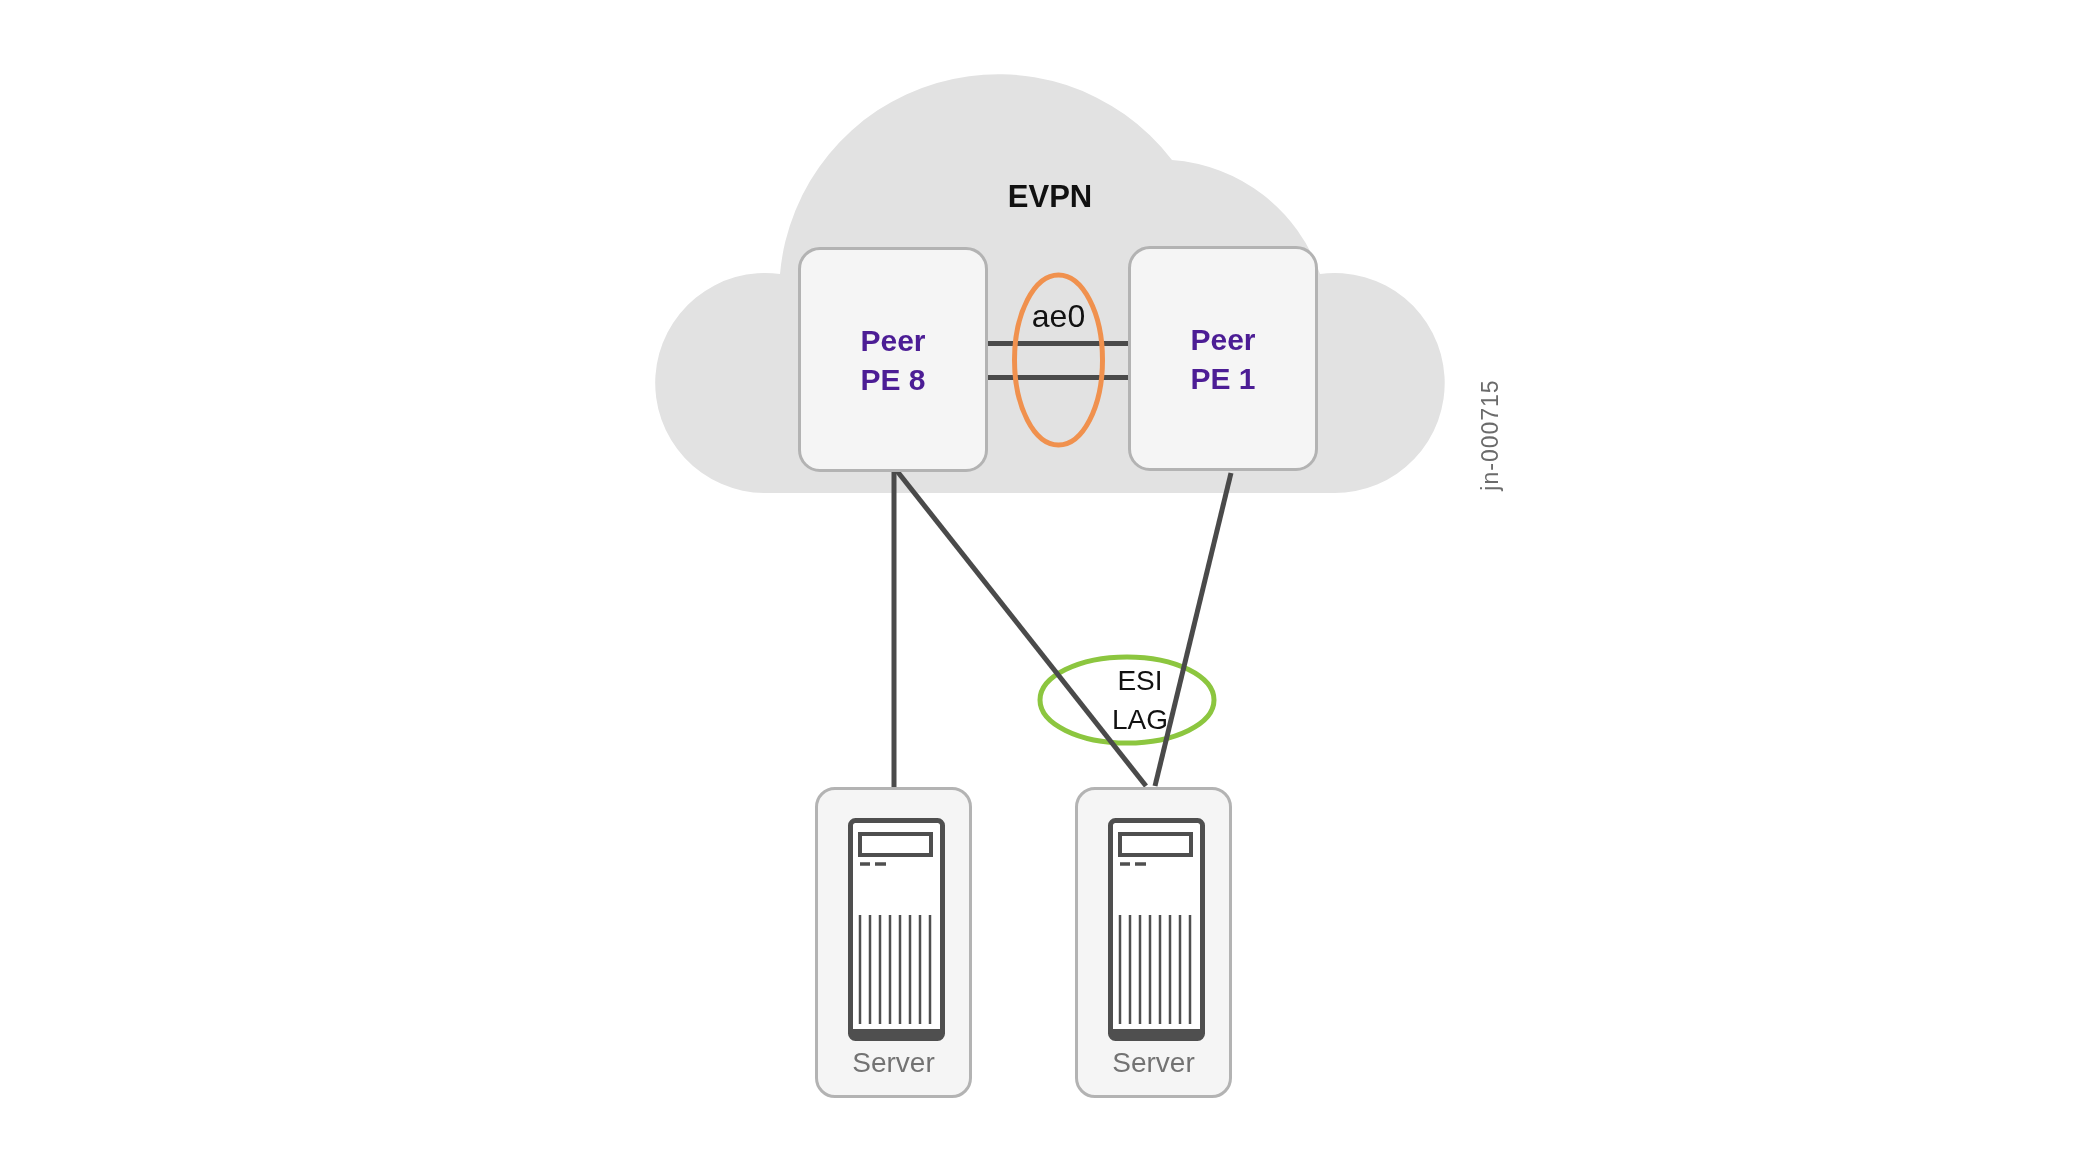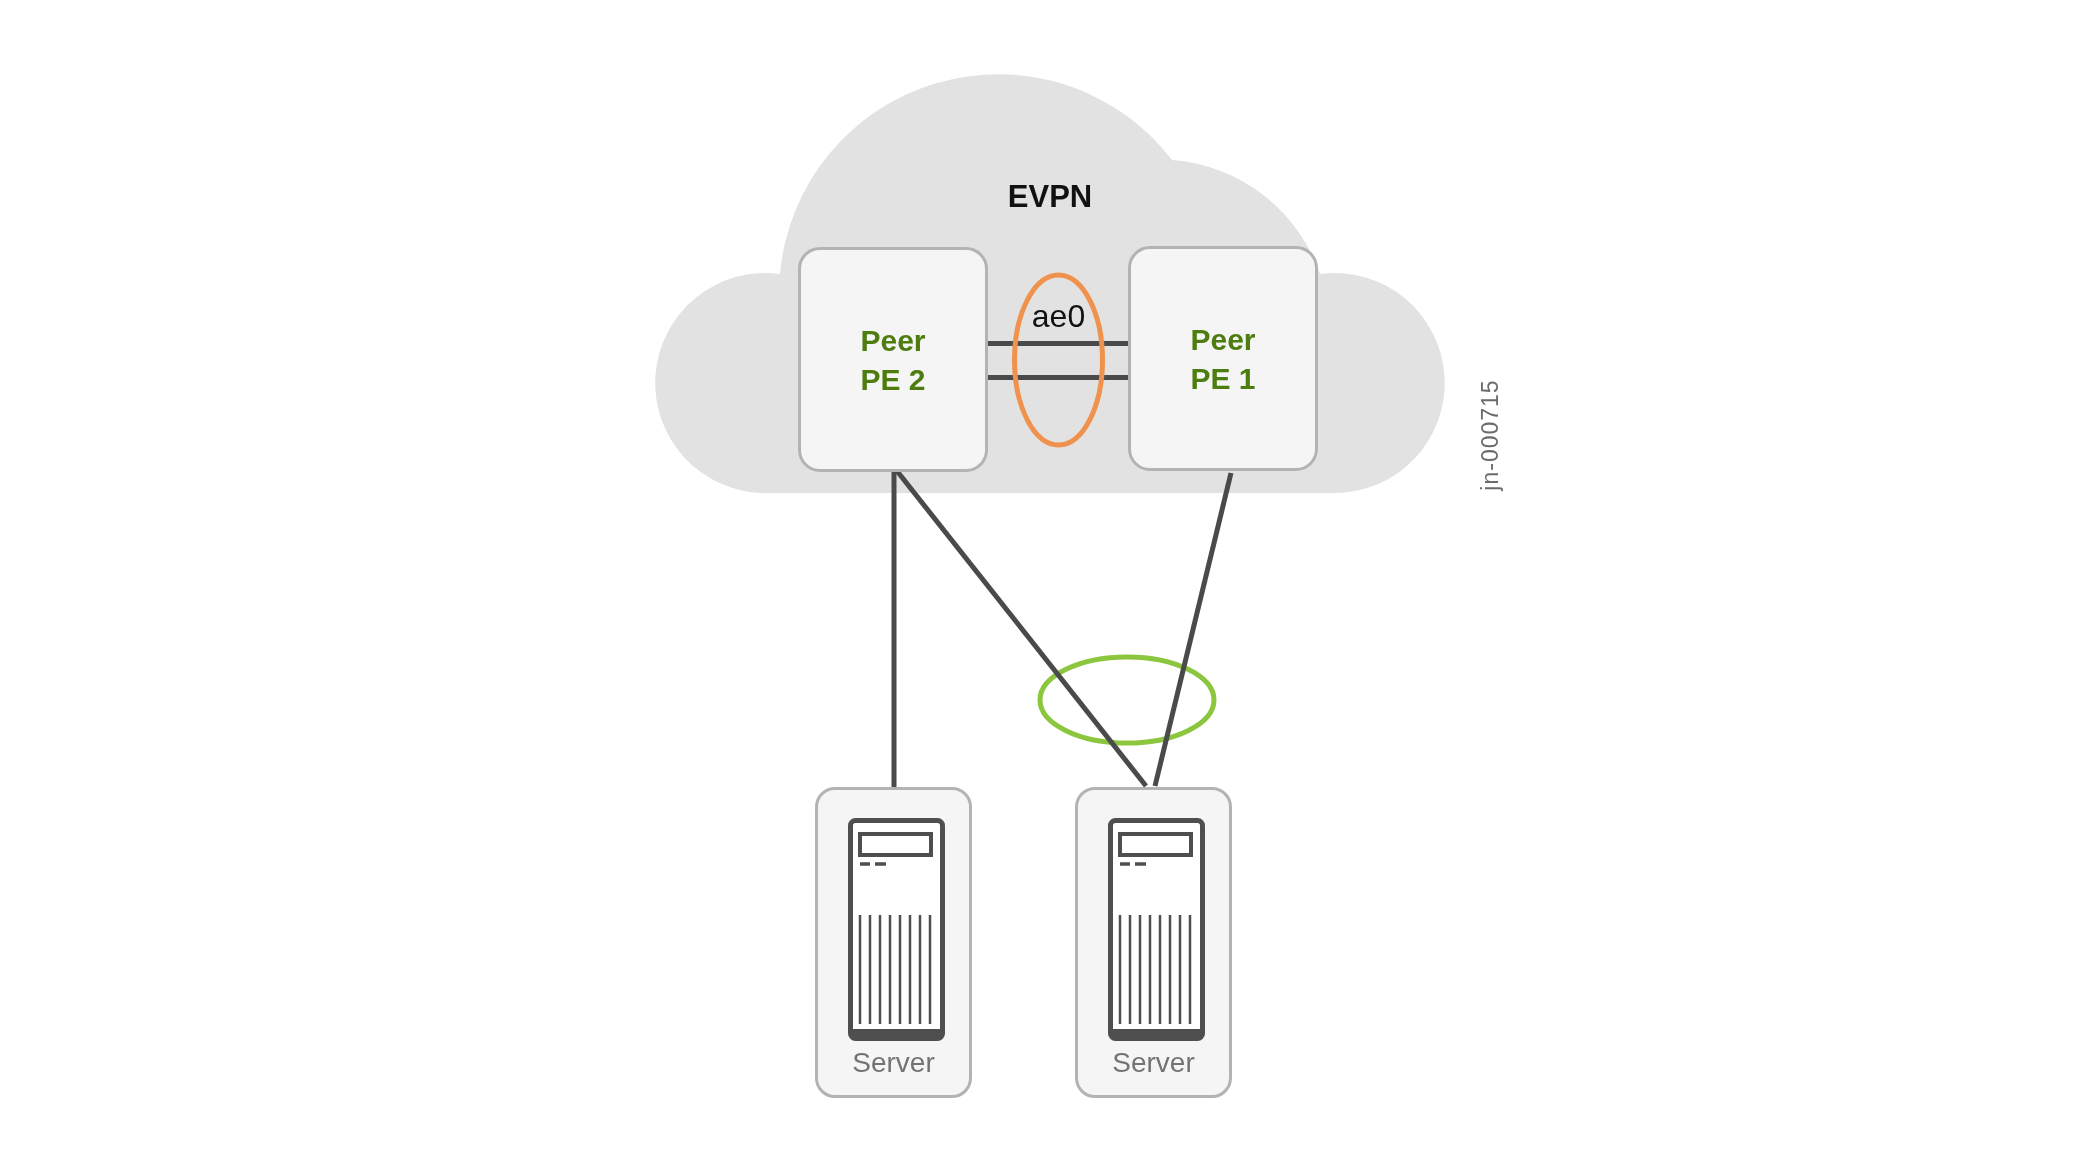--- a/index.html
+++ b/index.html
@@ -28,21 +28,21 @@
     box-sizing: border-box;
     background: var(--node-fill, #f5f5f5);
     border: 3px solid var(--node-border, #b3b3b3);
   }
   .pe-node {
     width: 190px; height: 225px;
     border-radius: 22px;
     display: flex; flex-direction: column;
     align-items: center; justify-content: center;
     font-weight: bold; font-size: 30px; line-height: 39px;
-    color: #4d7c0f; text-align: center;
+    color: #4c1d95; text-align: center;
   }
   .pe1 { left: 798px; top: 247px; }
   .pe2 { left: 1128px; top: 246px; }
 
   .label { position: absolute; z-index: 2; color: #111111; text-align: center; }
   .evpn-label  { left: 950px; top: 179px; width: 200px; font-size: 31px; font-weight: bold; }
   .ae0-label   { left: 1008px; top: 298px; width: 101px; font-size: 32px; text-align: center; }
   .esi-label   { left: 1070px; top: 661px; width: 140px; font-size: 28px; line-height: 39px; }
 
   .server-node {
@@ -99,30 +99,34 @@
 
     <line class="link-line" x1="894" y1="471" x2="894" y2="789"></line>
     <line class="link-line" x1="897" y1="471" x2="1146" y2="786"></line>
     <line class="link-line" x1="1231" y1="473" x2="1155" y2="786"></line>
   </svg>
 
   <div class="label evpn-label">EVPN</div>
 
   <div class="node pe-node pe1">
     <span>Peer</span>
-    <span>PE 2</span>
+    <span>PE 8</span>
   </div>
 
   <div class="node pe-node pe2">
     <span>Peer</span>
     <span>PE 1</span>
   </div>
 
   <div class="label ae0-label">ae0</div>
 
+  <div class="label esi-label">
+    <div>ESI</div>
+    <div>LAG</div>
+  </div>
 
   <div class="node server-node server-left">
     <svg class="server-icon" width="97" height="223" viewBox="0 0 97 223" xmlns="http://www.w3.org/2000/svg">
       <rect class="ln body" x="2.5" y="2.5" width="92" height="218" rx="5"></rect>
       <rect class="ln slot" x="12" y="16" width="71" height="21"></rect>
       <line class="ln dash" x1="12" y1="46" x2="22" y2="46"></line>
       <line class="ln dash" x1="27" y1="46" x2="38" y2="46"></line>
       <line class="ln vent" x1="12" y1="97" x2="12" y2="206"></line>
       <line class="ln vent" x1="22" y1="97" x2="22" y2="206"></line>
       <line class="ln vent" x1="32" y1="97" x2="32" y2="206"></line>

